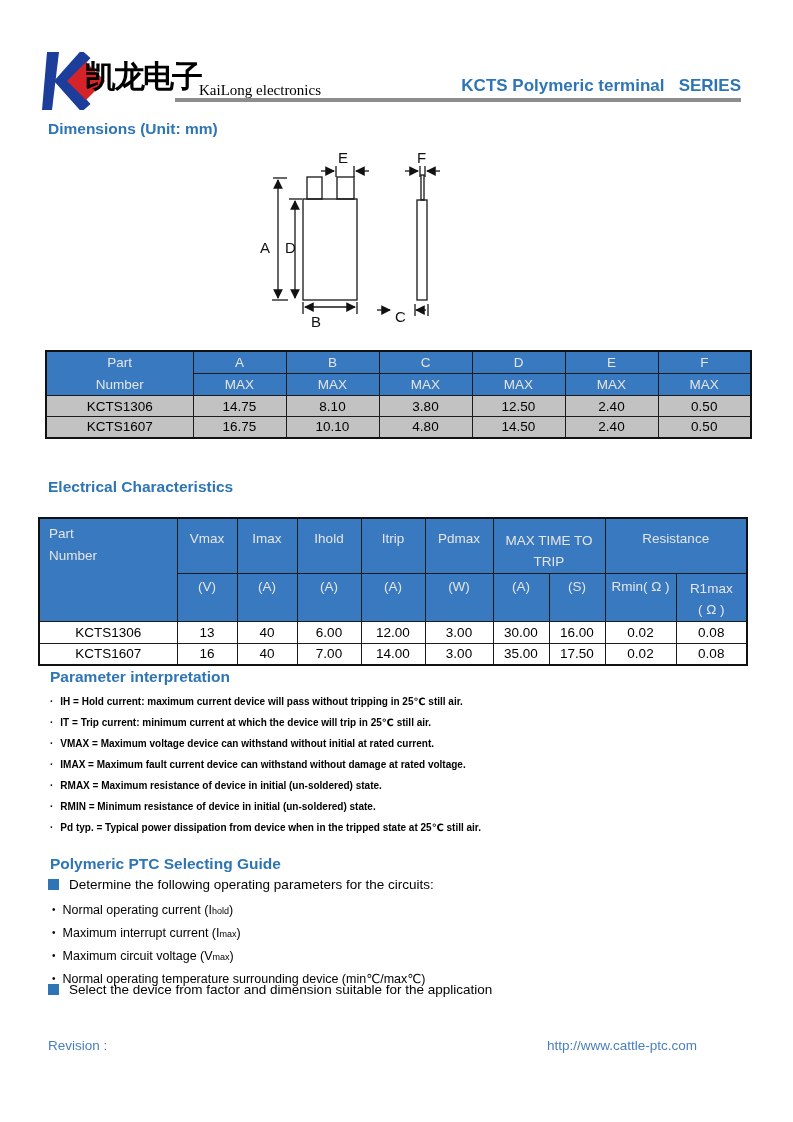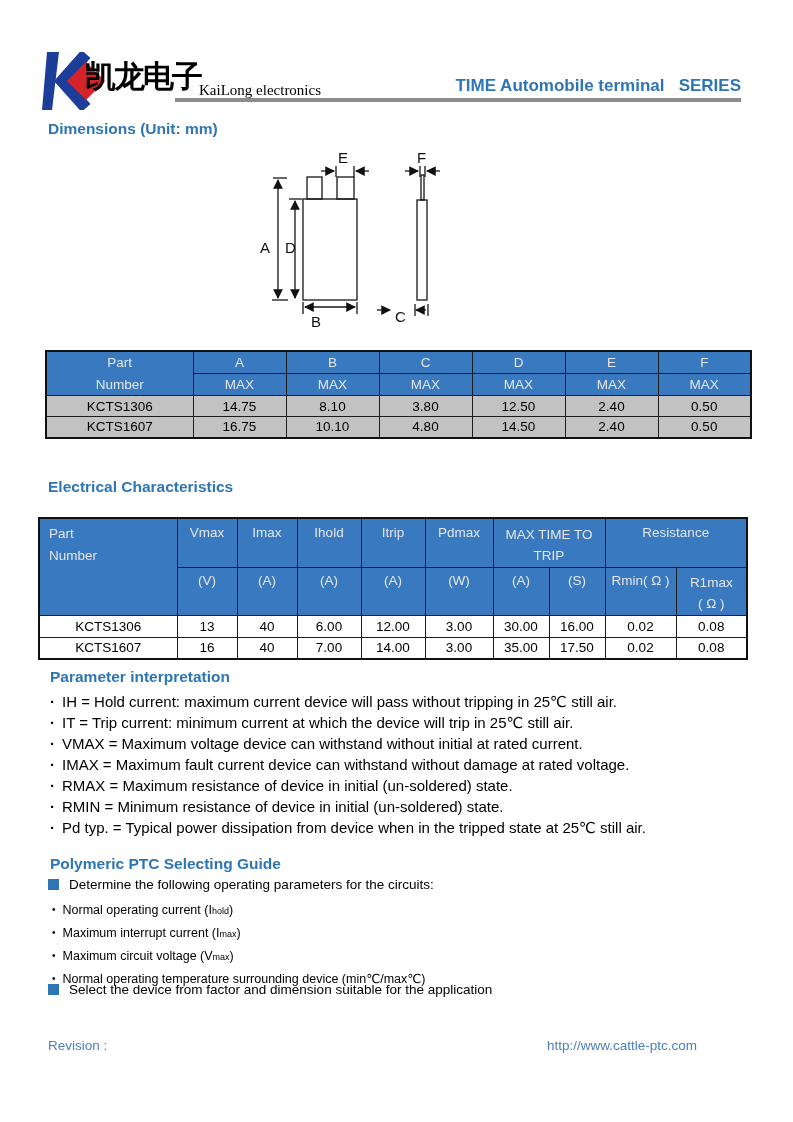--- a/index.html
+++ b/index.html
@@ -27,28 +27,28 @@
   table { border-collapse:collapse; table-layout:fixed; font-size:13.5px; }
   th, td { border:1.5px solid #1c1c1c; text-align:center; padding:0; font-weight:normal; }
   table { border:2.5px solid #111; }
   th { background:#3879bf; color:#e5e5e5; }
   .dim-table { left:45px; top:350px; width:705px; }
   .dim-table tr { height:21px; }
   .dim-table td { background:#c2c2c2; }
   .part-merged { white-space:pre-line; line-height:1.6; }
   .elec-table { left:38px; top:517px; width:708px; }
   .elec-table td { background:#ffffff; height:22px; }
-  .elec-row1 th { height:42px; vertical-align:top; padding-top:6px; }
+  .elec-row1 th { height:42px; vertical-align:top; padding-top:12px; }
   .elec-row2 th { height:44px; vertical-align:top; padding-top:5px; }
   .elec-part { text-align:left !important; vertical-align:top; padding:4px 4px 0 9px !important;
                white-space:pre-line; line-height:1.6; }
   .wrap2 { white-space:pre-line; line-height:1.55; }
 
   
-  .param-list { left:48px; top:691px; width:712px; font-size:15px; }
+  .param-list { left:48px; top:691px; width:712px; font-size:10px;font-weight:bold; }
   .param-item { line-height:21px; white-space:nowrap; }
   .param-item::before { content:"·"; font-weight:bold; margin:0 7px 0 2px; }
 
   
   .ptc-main { left:48px; font-size:13.5px; white-space:nowrap; }
   .sq { display:inline-block; width:11px; height:11px; background:#2e75b6;
         margin-right:10px; vertical-align:-1px; }
   .ptc-subs { left:52px; top:899px; font-size:12.5px; }
   .sub-item { line-height:21px; white-space:nowrap; }
   .sub-item::before { content:"•"; font-size:10px; vertical-align:1px; margin-right:7px; }
@@ -65,21 +65,21 @@
 <div class="page">
 
   <svg class="abs" style="left:42px; top:52px" width="68" height="58" viewBox="0 0 68 58">
     <polygon points="5,0 17,0 10,58 0,58" fill="#1c3d99"></polygon>
     <path d="M44,2 L20,29 L44,56" stroke="#1c3d99" stroke-width="12" fill="none"></path>
     <polygon points="44,10 63,29 44,48 25,29" fill="#d5232a"></polygon>
   </svg>
   <div class="abs cn-name">凯龙电子</div>
   <div class="abs en-name">KaiLong electronics</div>
   <div class="abs hdr-rule"></div>
-  <div class="abs series-title">TIME Automobile terminal   SERIES</div>
+  <div class="abs series-title">KCTS Polymeric terminal   SERIES</div>
 
   <div class="abs sec-h" style="left:48px; top:120px">Dimensions (Unit: mm)</div>
 
   <svg class="abs" style="left:255px; top:150px" width="220" height="185" viewBox="0 0 220 185">
     <defs>
       <marker id="ae" viewBox="0 0 10 10" refX="9" refY="5" markerWidth="7.5" markerHeight="7.5" orient="auto">
         <path d="M0,0 L10,5 L0,10 z" fill="#111"></path>
       </marker>
       <marker id="as" viewBox="0 0 10 10" refX="9" refY="5" markerWidth="7.5" markerHeight="7.5" orient="auto-start-reverse">
         <path d="M0,0 L10,5 L0,10 z" fill="#111"></path>

